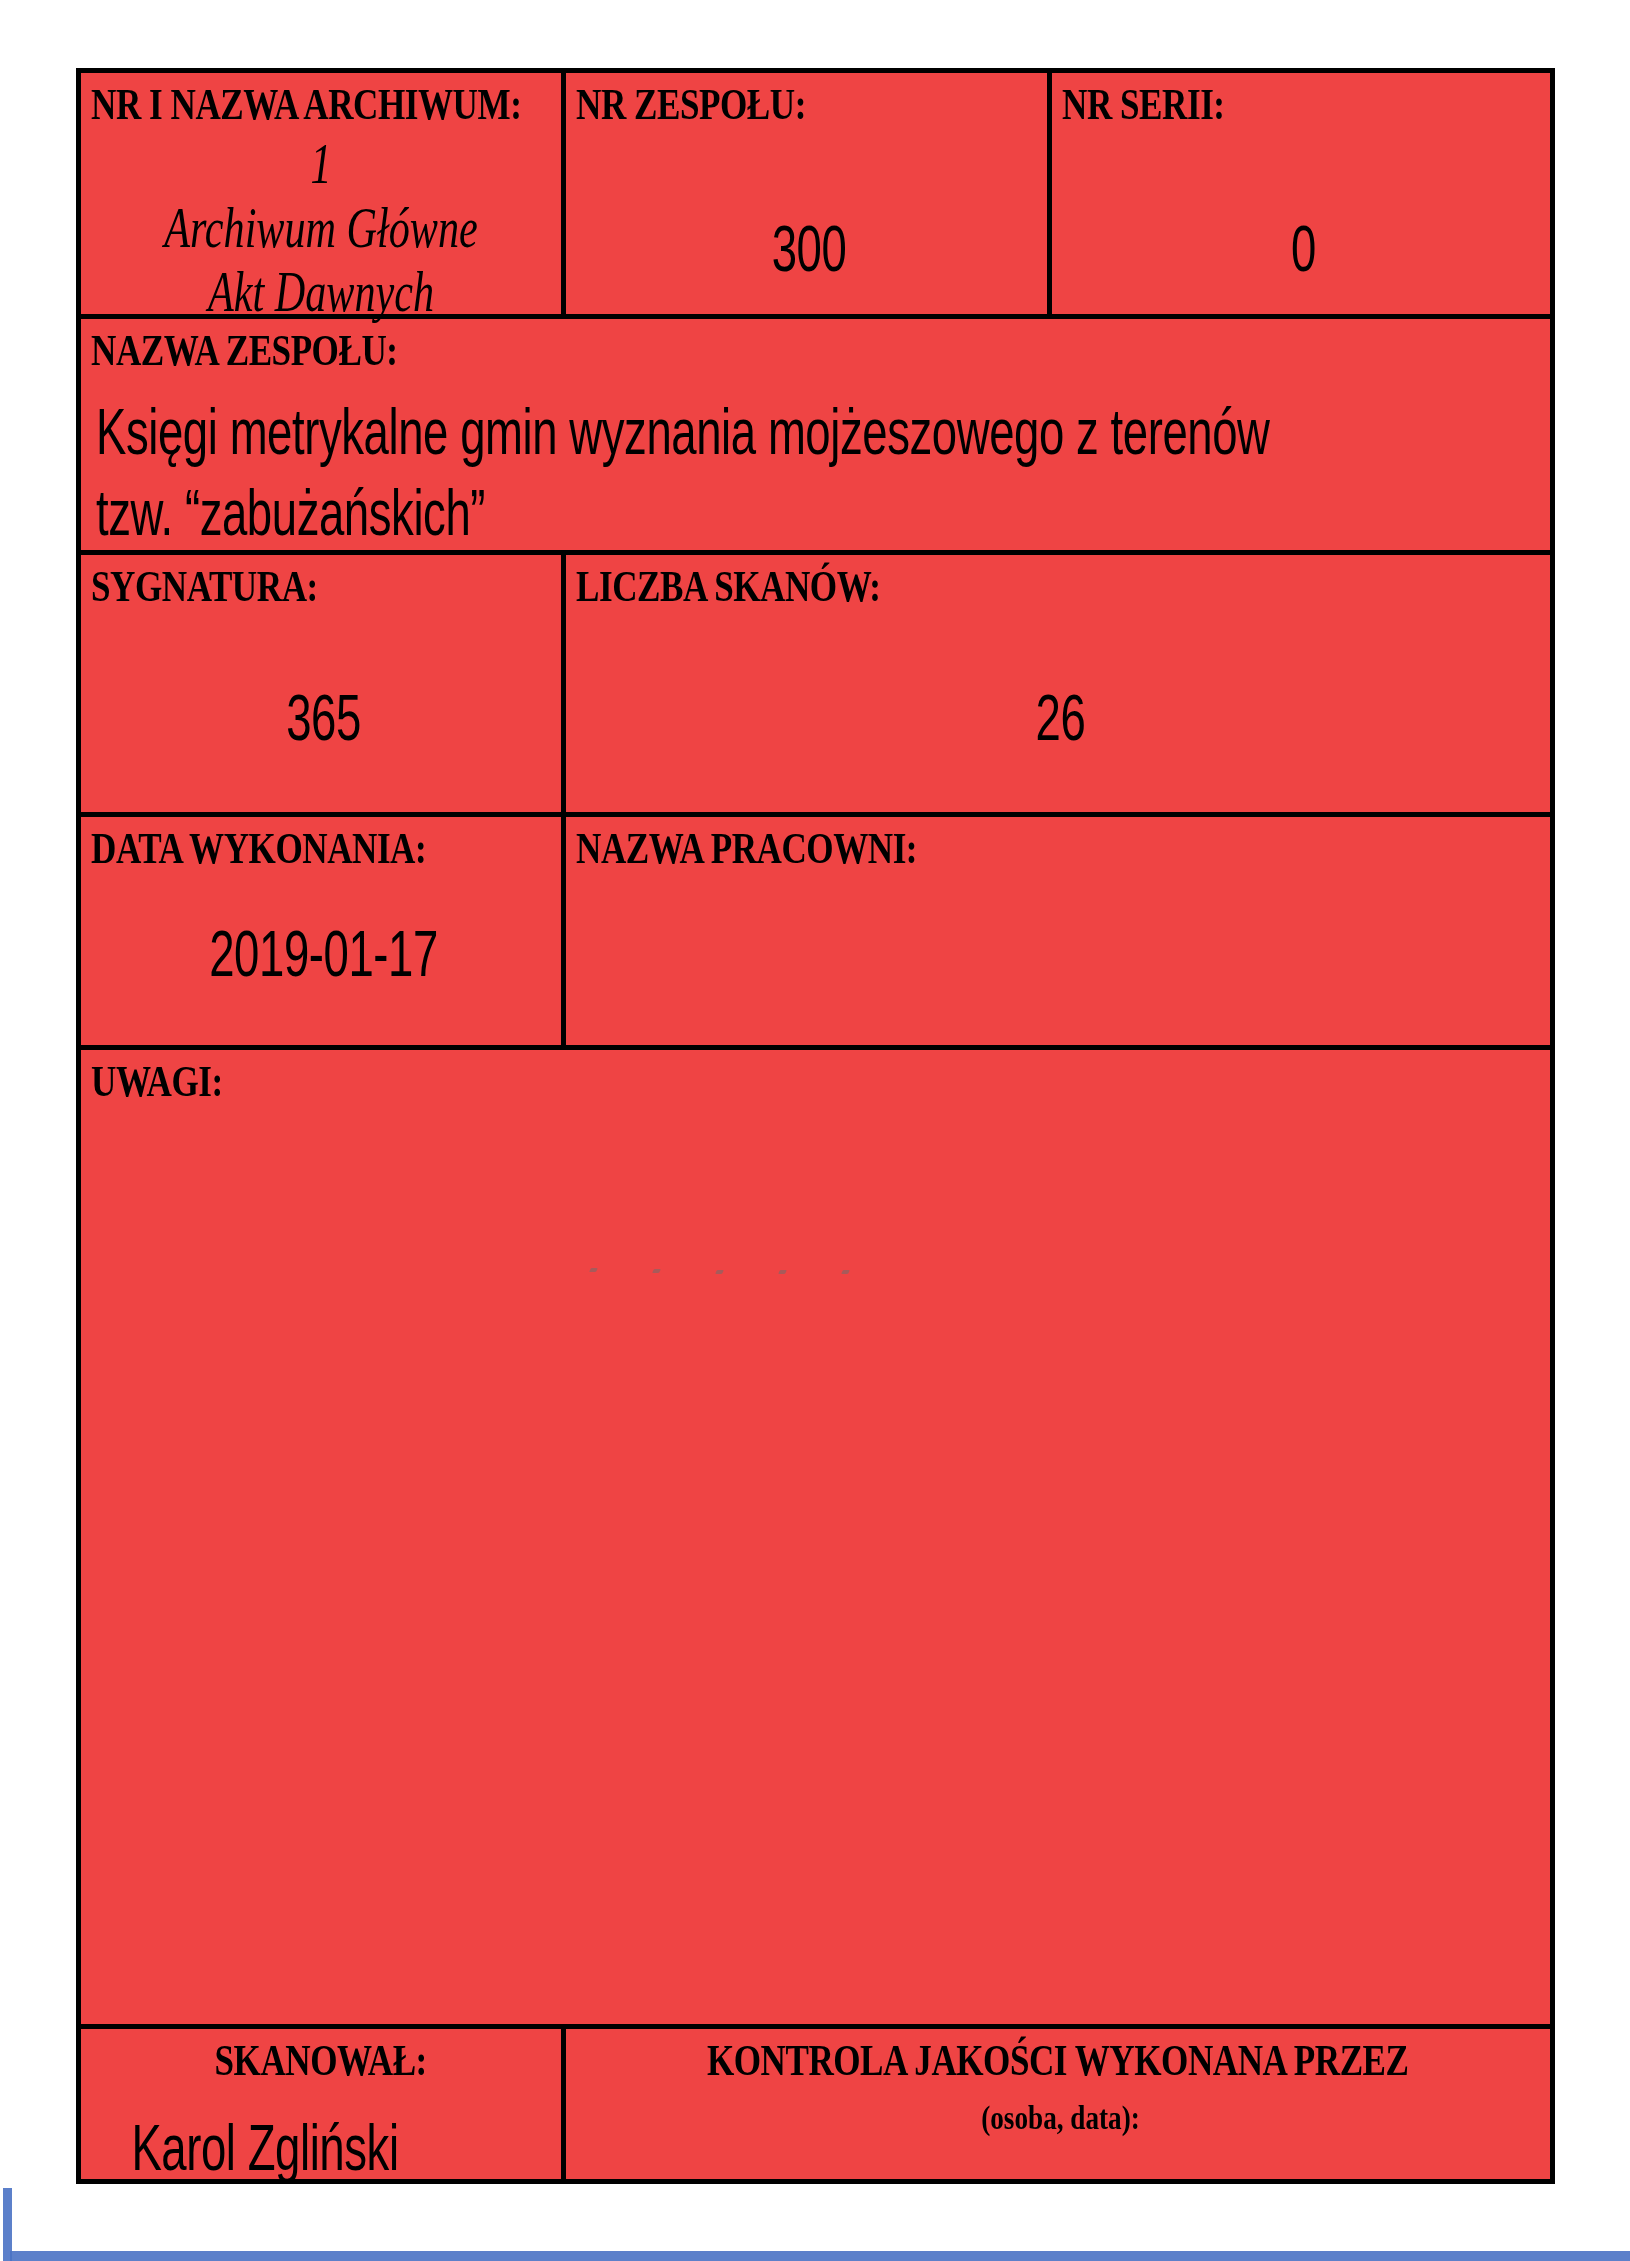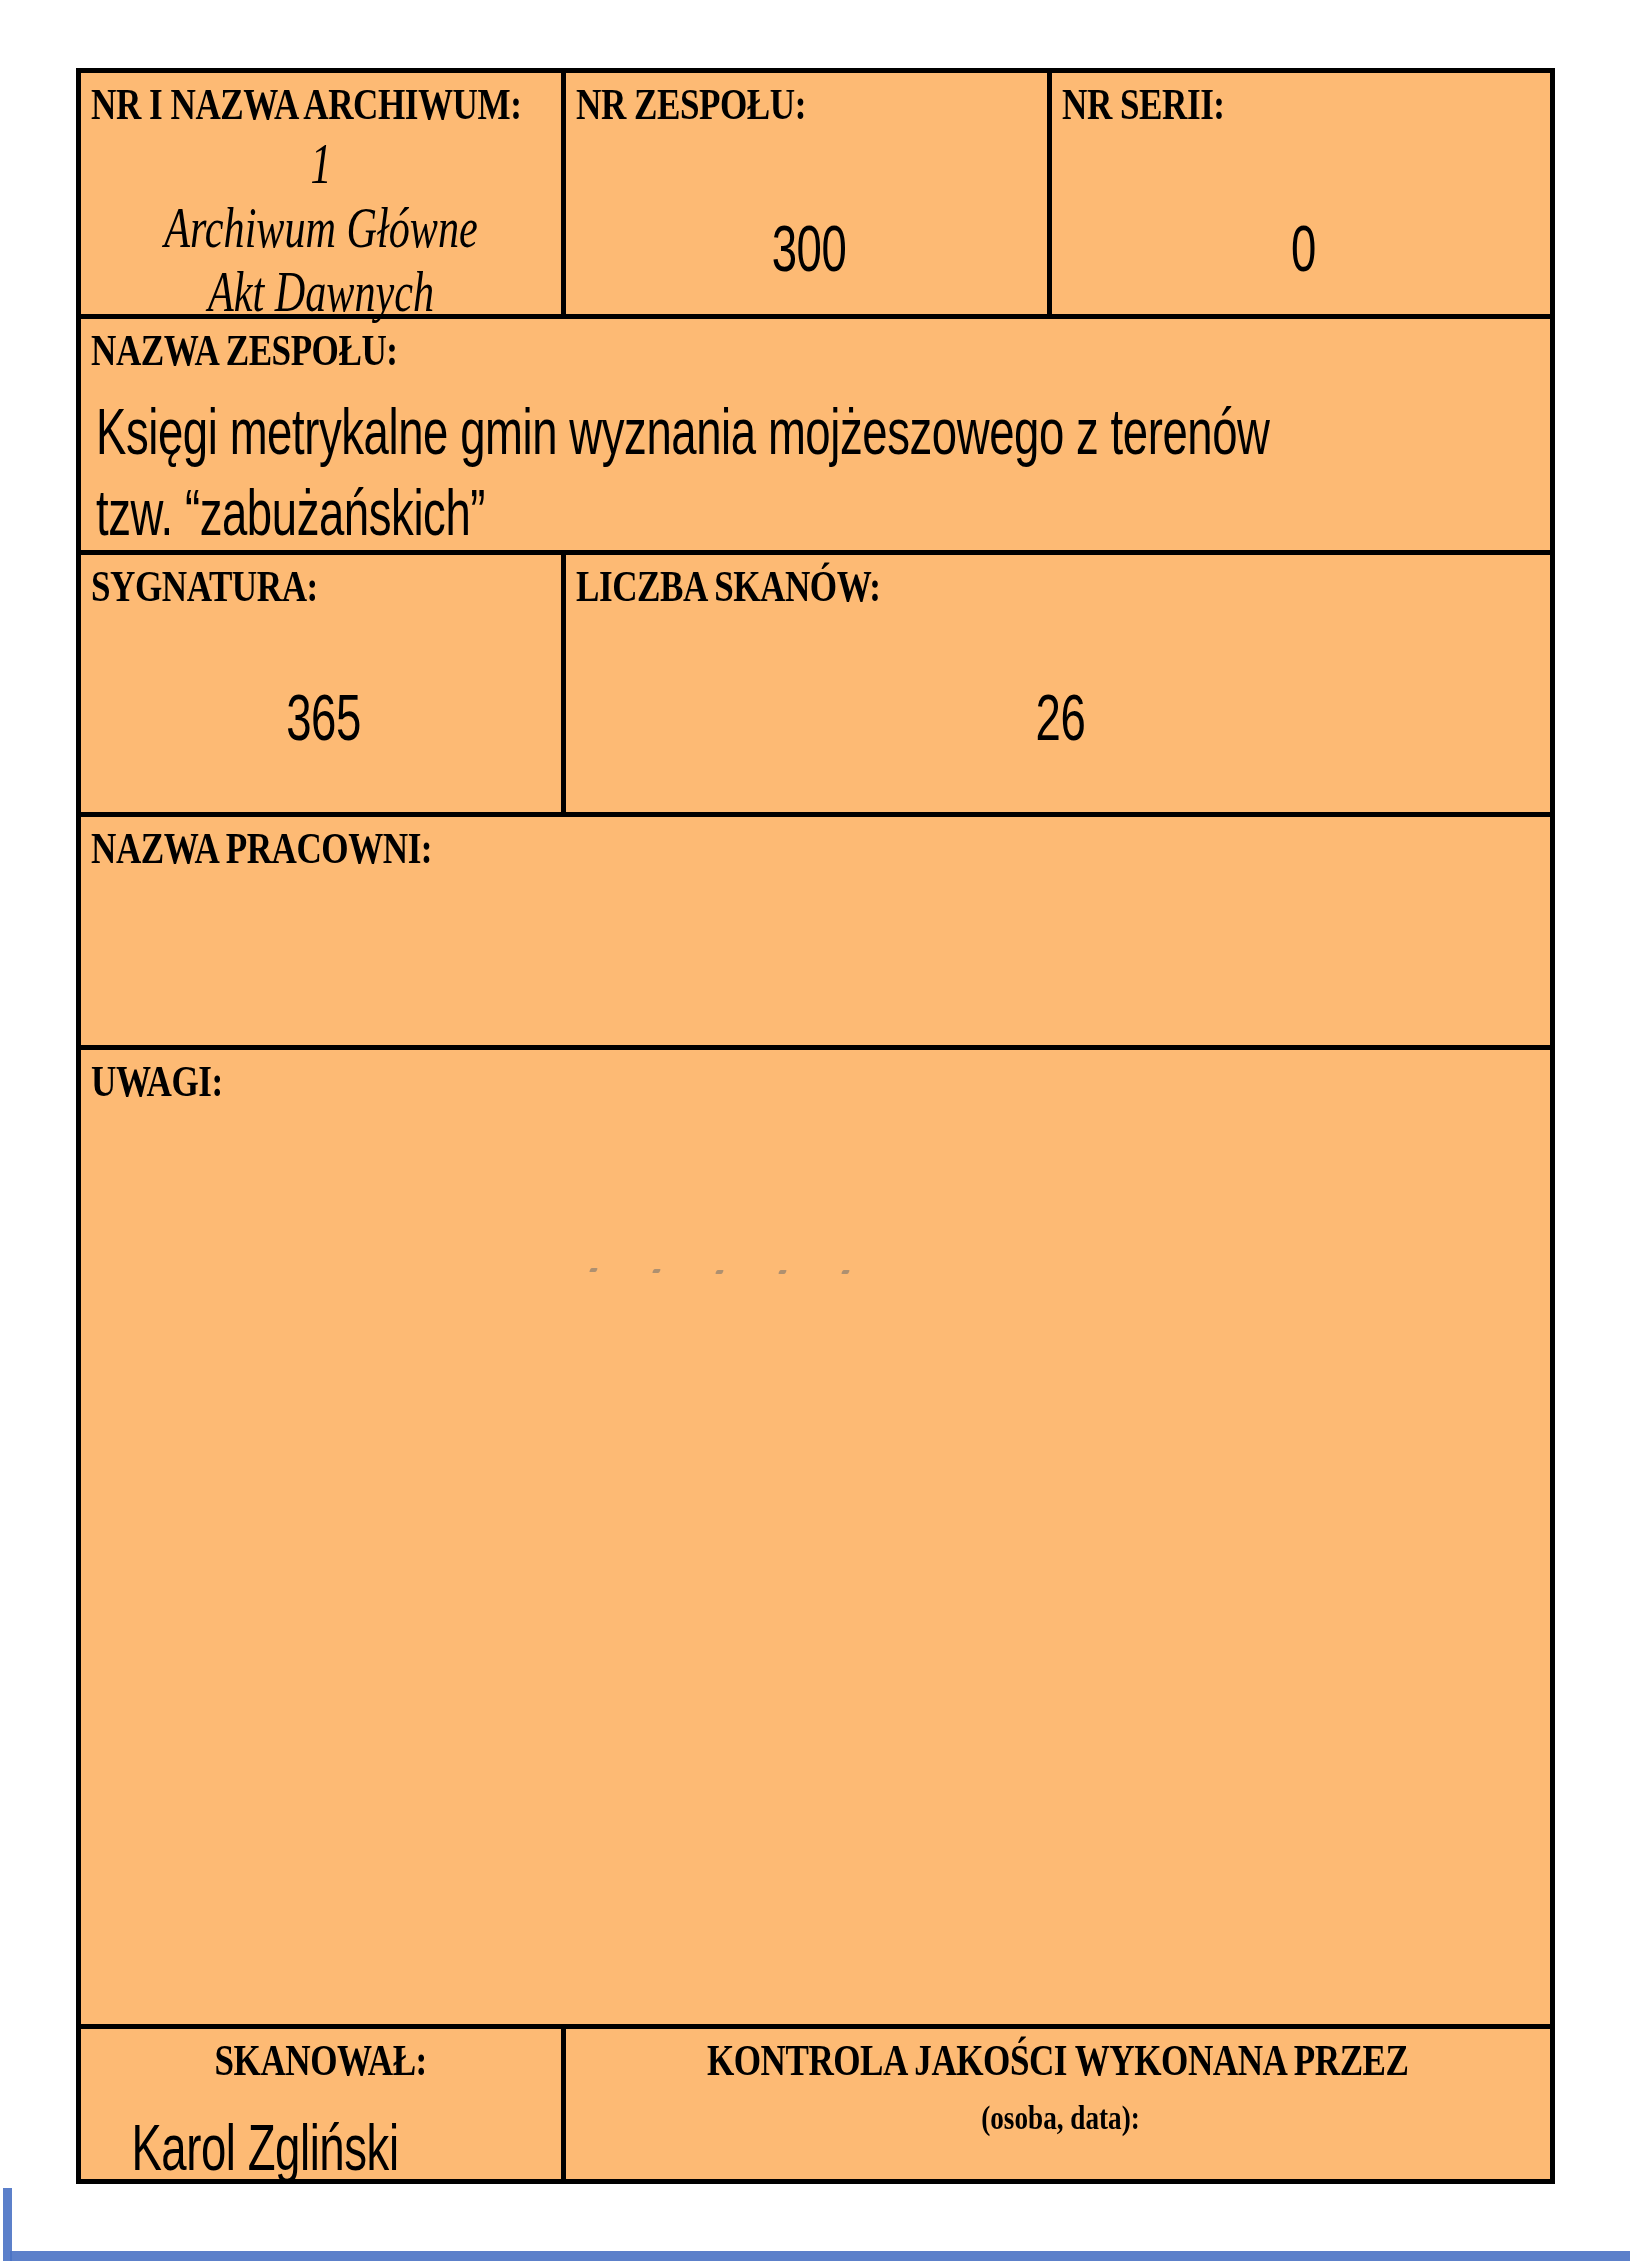--- a/index.html
+++ b/index.html
@@ -10,21 +10,21 @@
     overflow:hidden;
     font-family:"Liberation Serif", serif;
     color:#000;
   }
   .tbl {
     position:absolute; left:76px; top:68px;
     width:1479px; height:2116px;
     border:5.8px solid #000;
     box-sizing:border-box;
     display:flex; flex-direction:column;
-    background:#fdba74;
+    background:#ef4444;
   }
   .row { display:flex; flex:0 0 auto; border-bottom:5.8px solid #000; box-sizing:border-box; }
   .row:last-child { border-bottom:none; flex:1 1 auto;justify-content:flex-end; }
   .cell {
     position:relative; box-sizing:border-box;
     border-right:5.8px solid #000;
     padding:7.8px 10.3px;
     height:100%;
   }
   .cell:last-child { border-right:none; }
@@ -157,20 +157,26 @@
       </div>
       <div class="cell cgrow">
         <div class="label">LICZBA SKANÓW:</div>
         <div class="val-abs" style="top:129px">
           <div class="value cond-c">26</div>
         </div>
       </div>
     </div>
 
     <div class="row" style="height:233px">
+      <div class="cell c1">
+        <div class="label">DATA WYKONANIA:</div>
+        <div class="val-abs" style="top:103px">
+          <div class="value cond-c">2019-01-17</div>
+        </div>
+      </div>
       <div class="cell cgrow">
         <div class="label">NAZWA PRACOWNI:</div>
       </div>
     </div>
 
     <div class="row" style="height:979px">
       <div class="cell cgrow">
         <div class="label">UWAGI:</div>
         <div class="value cond-l"></div>
       </div>

